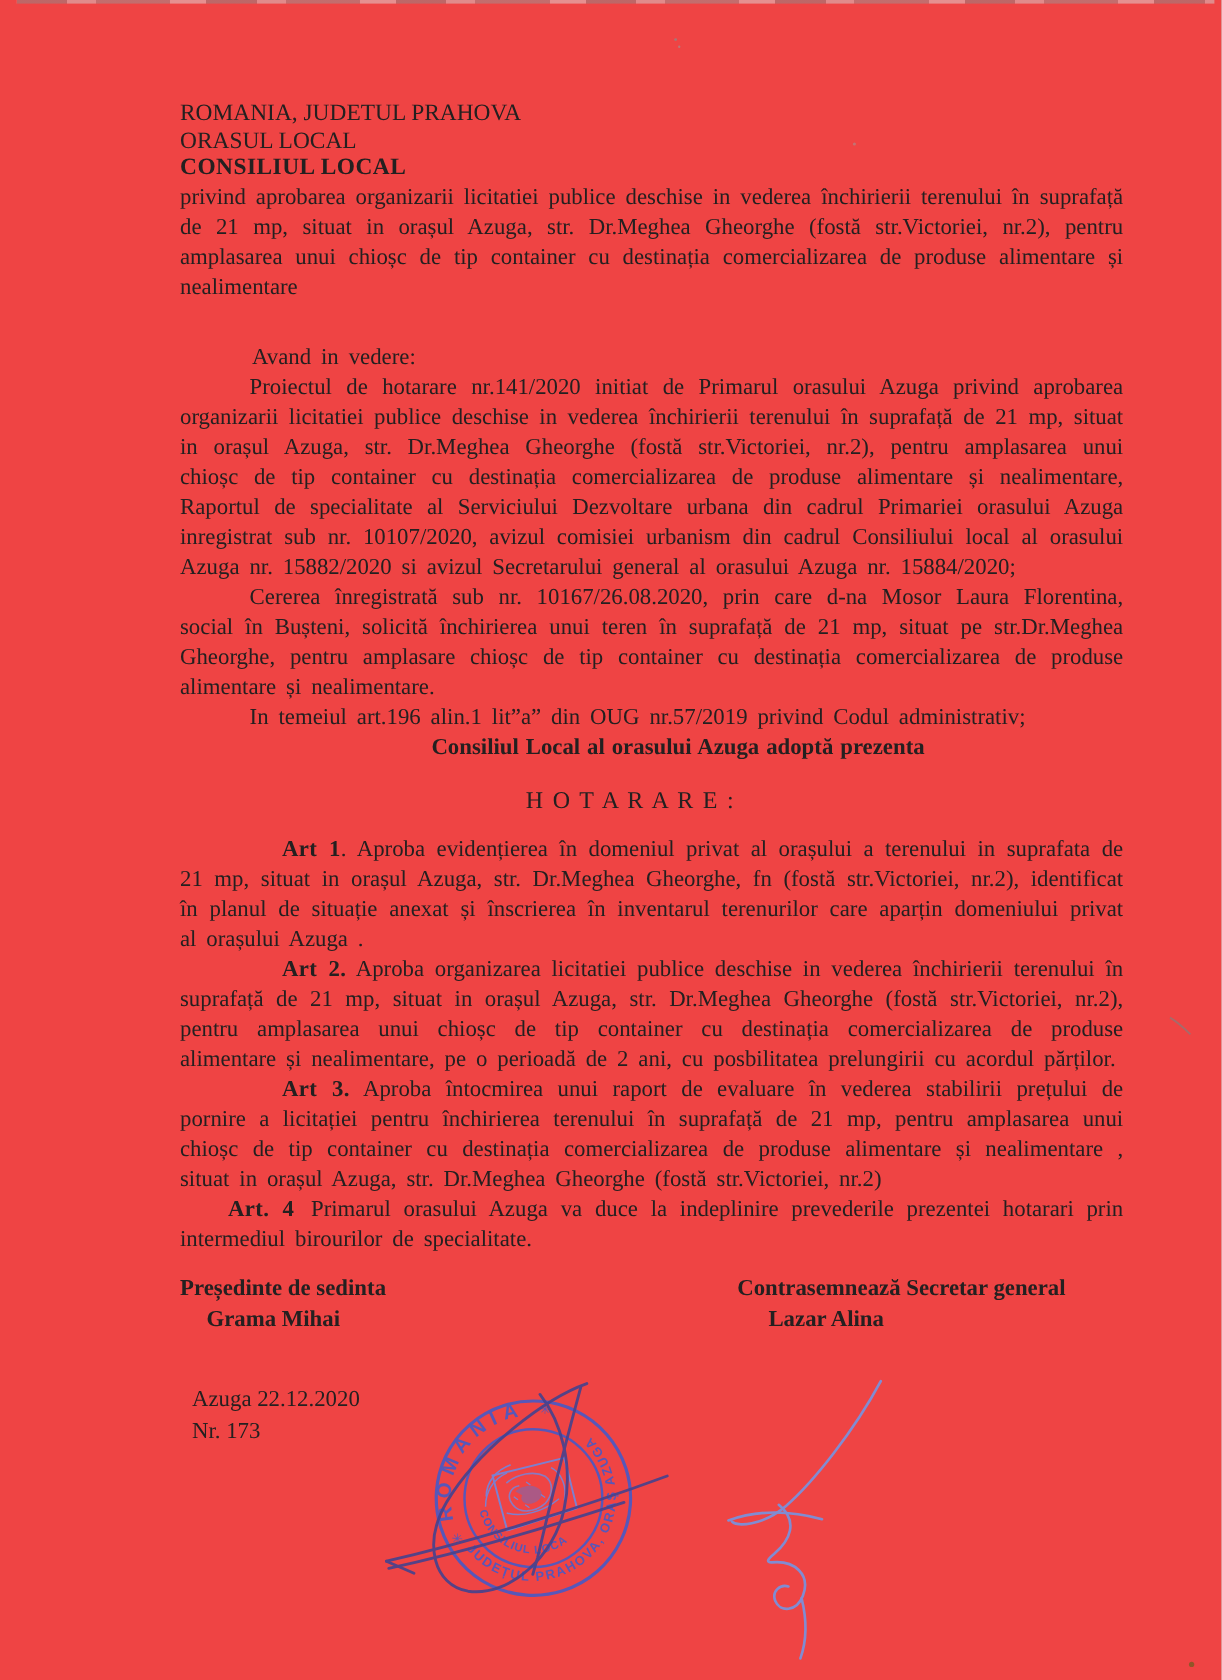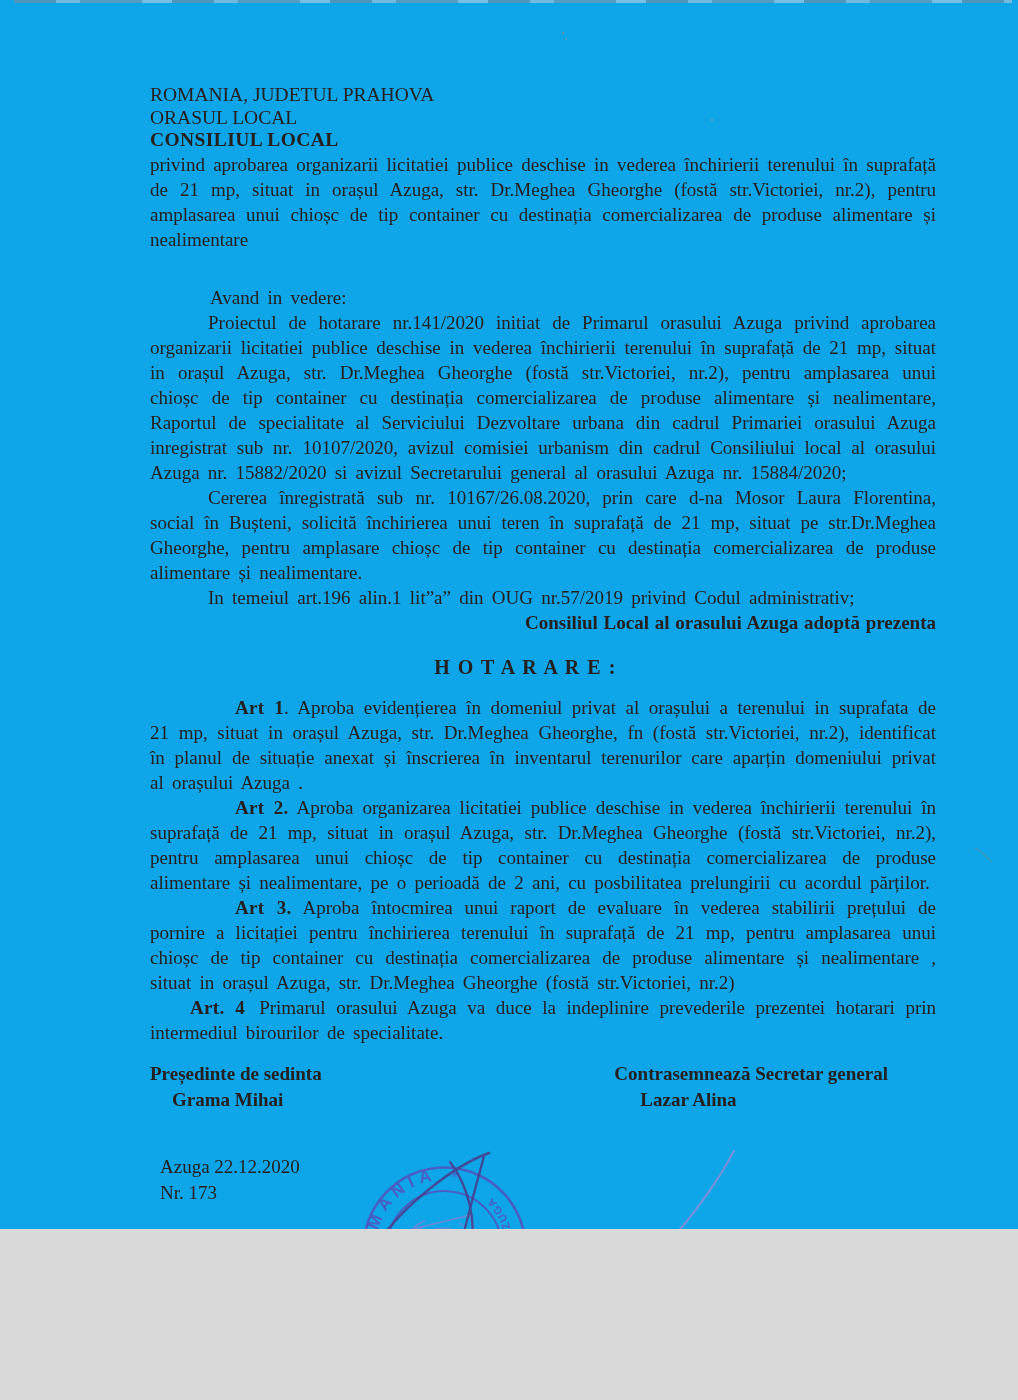--- a/index.html
+++ b/index.html
@@ -1,20 +1,20 @@
 <!DOCTYPE html>
 <html><head>
 <meta charset="utf-8">
 <style>
   html,body{margin:0;padding:0;background:#d9d9d9;}
   .page{
     position:relative;
-    width:1018px;height:1229px;
+    width:1018px;height:1400px;
     margin:0 auto;
-    background:#0ea5e9;
+    background:#ef4444;
     overflow:hidden;
     font-family:"Liberation Serif","DejaVu Serif",serif;
     color:#242020;
     font-size:19px;
     line-height:25px;
   }
   .scan-top{
     position:absolute;top:0;left:14px;right:6px;height:3px;
     background:repeating-linear-gradient(90deg,#8b8b8b 0 42px,#d2d2d2 42px 66px,#979797 66px 128px,#dcdcdc 128px 158px);
     opacity:.5;
@@ -23,23 +23,23 @@
   .hdr p{margin:0;font-size:19.5px;line-height:22.5px;text-align:left;}
   .hdr .bold{font-weight:bold;letter-spacing:.4px;}
   .title{
     margin:1px 0 0;
     font-weight:bold;font-size:20.5px;line-height:24px;
     text-align:center;padding-right:105px;letter-spacing:1.2px;
   }
   .subtitle{margin:0;text-align:justify;word-spacing:3px;}
   .para{margin:0;text-indent:58px;text-align:justify;word-spacing:3.5px;}
   .intro{margin-top:33px;text-indent:60px;text-align:left;}
-  .adoption{margin:0;text-indent:44px;font-weight:bold;text-align:right;word-spacing:1px;}
+  .adoption{margin:0;text-indent:44px;font-weight:bold;text-align:center;word-spacing:1px;}
   .decision{
-    margin:20px 0 15px;font-weight:bold;font-size:20px;line-height:25px;
+    margin:20px 0 15px;font-weight:normal;font-size:20px;line-height:25px;
     text-align:center;padding-right:35px;letter-spacing:1.5px;
   }
   .article{margin:0 0 0;text-indent:85px;text-align:justify;word-spacing:3.5px;}
   .article b{letter-spacing:.3px;}
   .article.a4{text-indent:40px;}
   .article.a4 b{margin-right:14px;}
   .sig-row{display:flex;justify-content:space-between;margin-top:16px;font-weight:bold;}
   .sig-left{text-align:left;}
   .sig-left .name{margin-left:22px;}
   .sig-right{margin-right:48px;text-align:left;}

